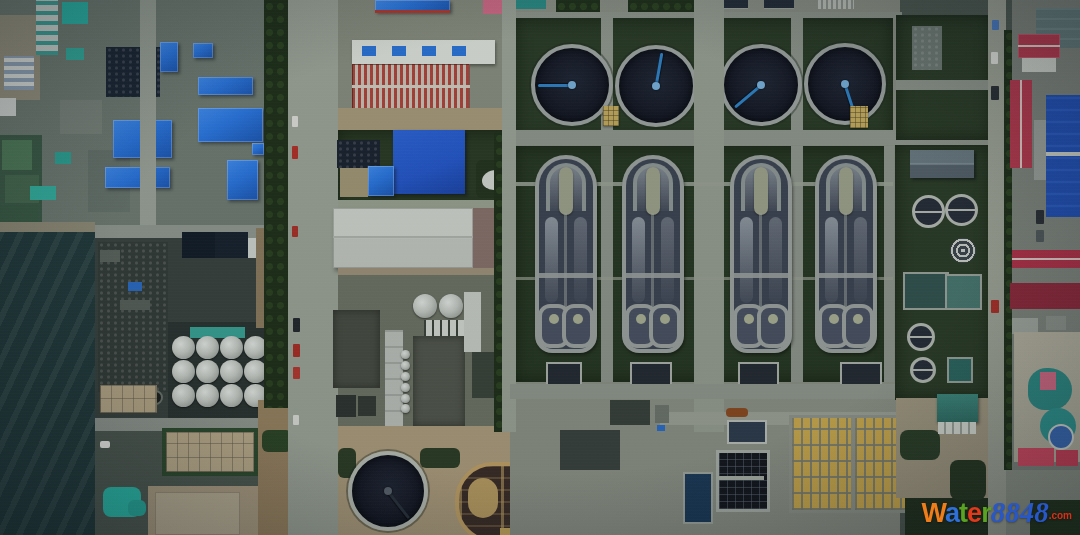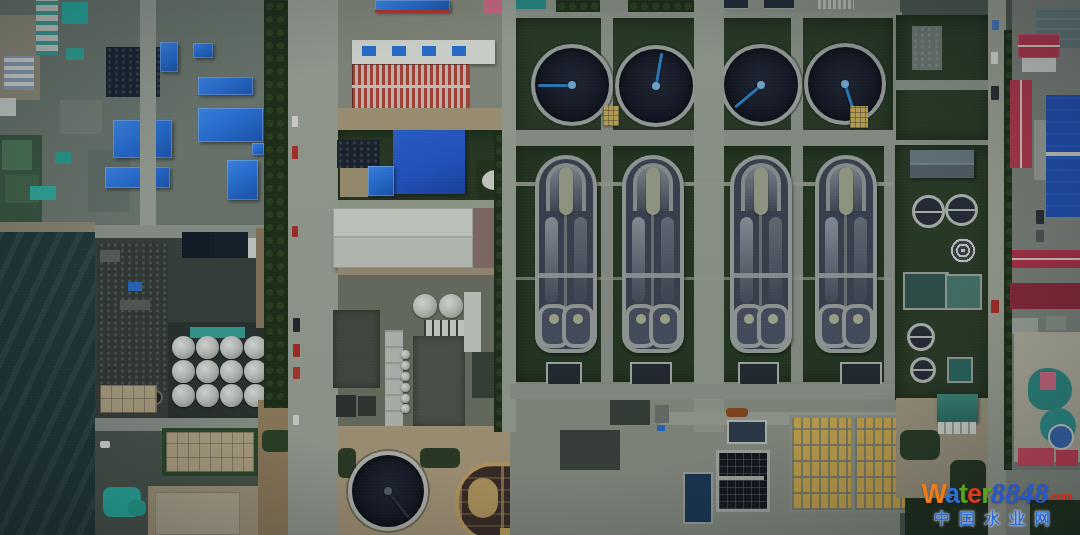--- a/index.html
+++ b/index.html
@@ -341,16 +341,15 @@
   <div class="a" style="left:1040px;top:372px;width:16px;height:18px;background:#d06a84"></div>
   <div class="a" style="left:1018px;top:448px;width:36px;height:18px;background:#d04a62"></div>
   <div class="a" style="left:1056px;top:450px;width:22px;height:16px;background:#c84058"></div>
   <div class="a" style="left:1006px;top:470px;width:74px;height:65px;background:#8b9186"></div>
   <div class="a" style="left:1030px;top:500px;width:50px;height:35px;background:#24351f"></div>
 
   <div class="vig"></div>
 
   <div class="wm">
     <div class="wm-1"><span class="wl wl0">W</span><span class="wl wl1">a</span><span class="wl wl2">t</span><span class="wl wl3">e</span><span class="wl wl4">r</span><span class="wm-num">8848</span><span class="wm-tld">.com</span></div>
-    <div class="wm-2">中国水业网</div>
   </div>
 
 </div>
 
 </body></html>

